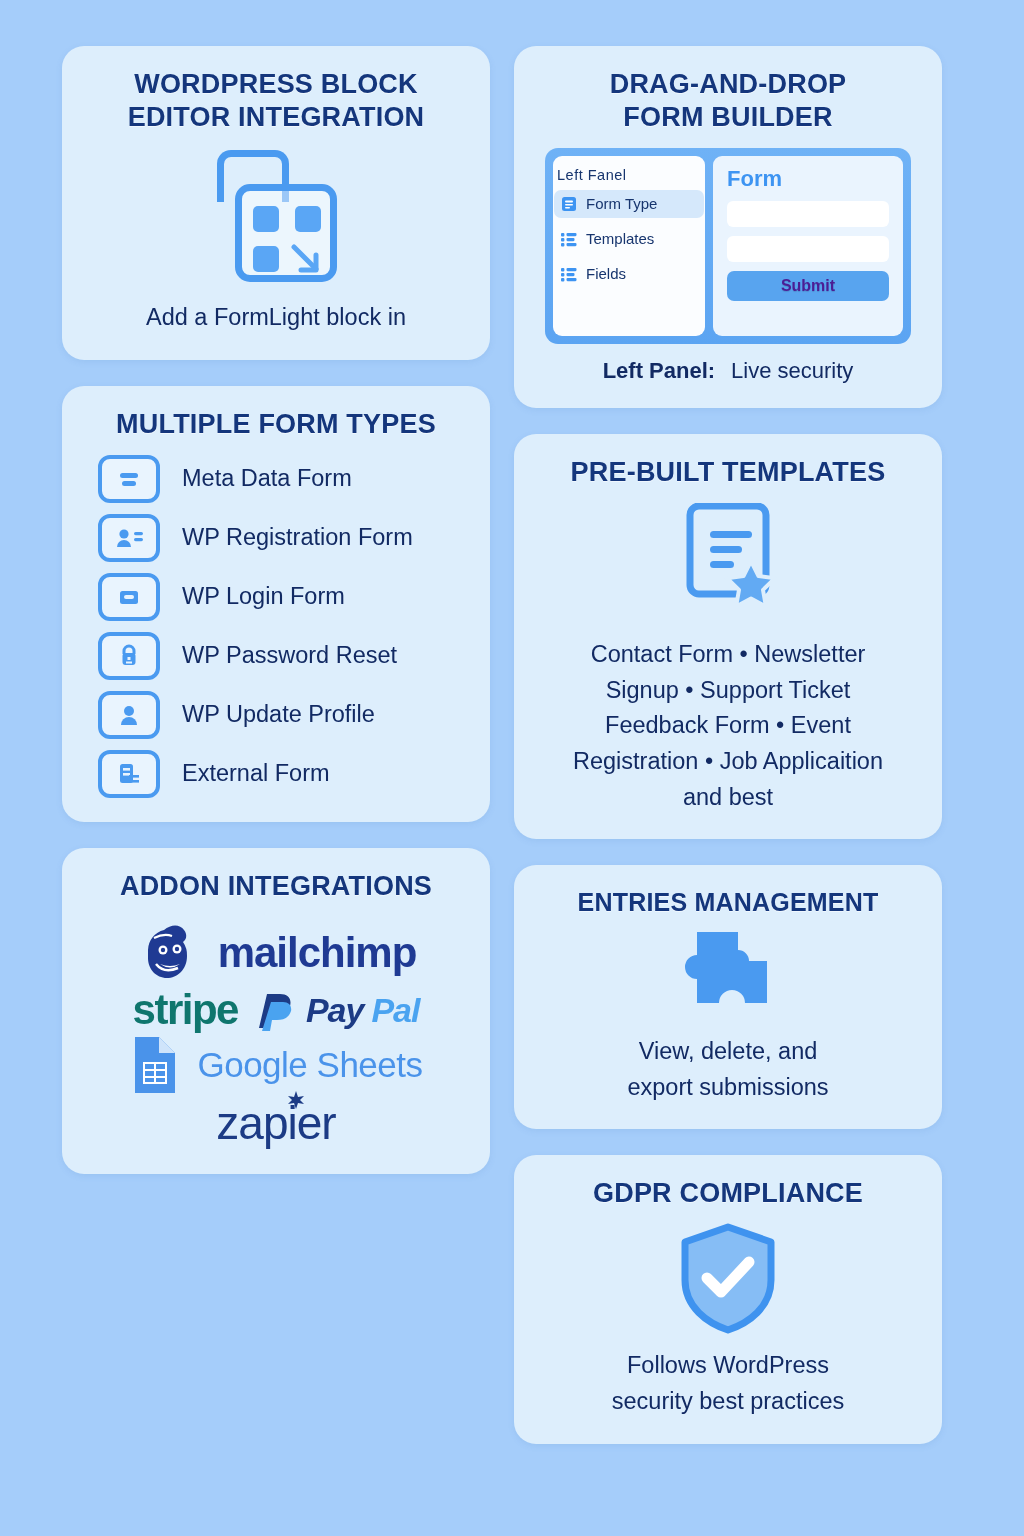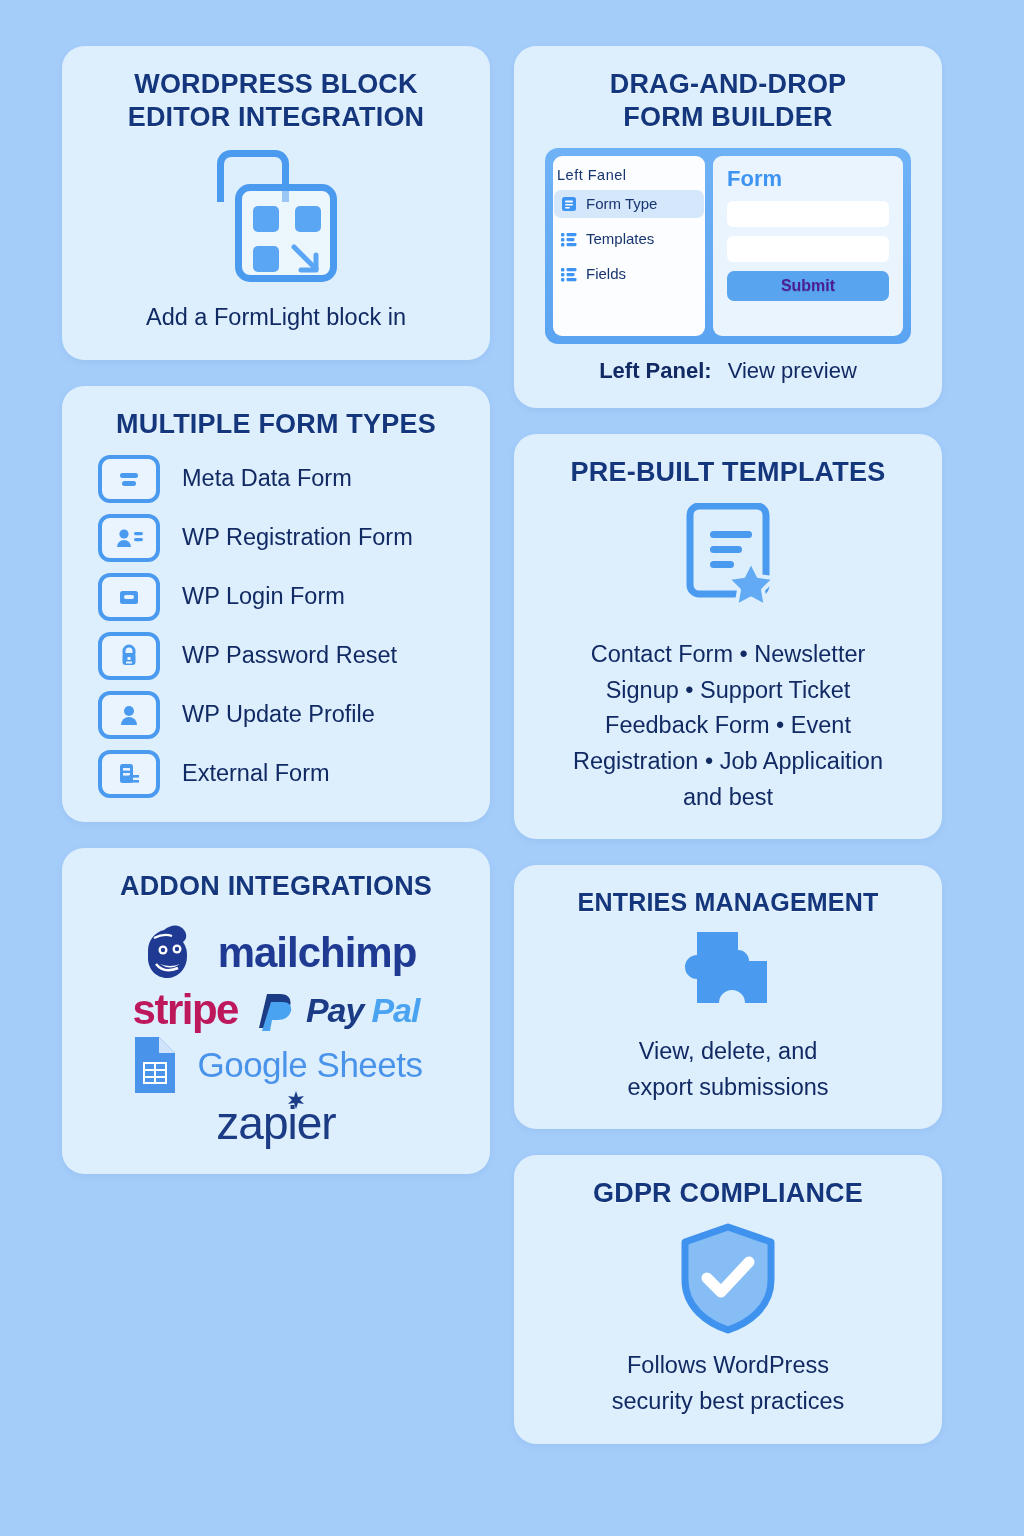--- a/index.html
+++ b/index.html
@@ -123,21 +123,21 @@
   
   .tpl-icon-wrap { display: flex; justify-content: center; margin: 14px 0 16px; }
 
   
   .puz-wrap { display: flex; justify-content: center; margin: 10px 0 14px; }
 
   
   .addons { margin-top: 18px; display: flex; flex-direction: column; align-items: center; }
   .addon-row { display: flex; align-items: center; justify-content: center; gap: 16px; }
   .mailchimp-text { font-size: 42px; color: #1f3a93; font-weight: bold; letter-spacing: -1px; }
-  .stripe-text { font-size: 42px; color: #be185d; font-weight: bold; letter-spacing: -1.5px; }
+  .stripe-text { font-size: 42px; color: #0f766e; font-weight: bold; letter-spacing: -1.5px; }
   .paypal-pay { font-size: 34px; color: #1c3b85; font-weight: bold; font-style: italic; letter-spacing: -1px; }
   .paypal-pal { font-size: 34px; color: #4aa3f0; font-weight: bold; font-style: italic; letter-spacing: -1px; }
   .gsheets-text { font-size: 35px; color: #4a93ea; letter-spacing: -.5px; }
   .zapier-text { font-size: 46px; color: #1c3b85; letter-spacing: -1px; }
 
   
   .shield-wrap { display: flex; justify-content: center; margin: 12px 0 14px; }
 </style>
 </head>
 <body>
@@ -352,21 +352,21 @@
 
         <div class="builder-right">
           <div class="br-title">Form</div>
           <div class="br-input"></div>
           <div class="br-input"></div>
           <div class="br-submit">Submit</div>
         </div>
       </div>
 
       <div class="builder-caption">
-        <b>Left Panel:</b><span class="gap"></span><span>View preview</span>
+        <b>Left Panel:</b><span class="gap"></span><span>Live security</span>
       </div>
     </div>
 
     <div class="card">
       <div class="card-title">PRE-BUILT TEMPLATES</div>
 
       <div class="tpl-icon-wrap">
         <svg width="112" height="118" viewBox="0 0 112 118">
           <path d="M18 12 a9 9 0 0 1 9-9 h58 a9 9 0 0 1 9 9 v70 a9 9 0 0 1 -9 9 h-58 a9 9 0 0 1 -9 -9 z" stroke="#4a9af0" stroke-width="7" fill="none" stroke-linejoin="round"></path>
           <rect x="38" y="28" width="42" height="7" rx="3.5" fill="#4a9af0"></rect>

